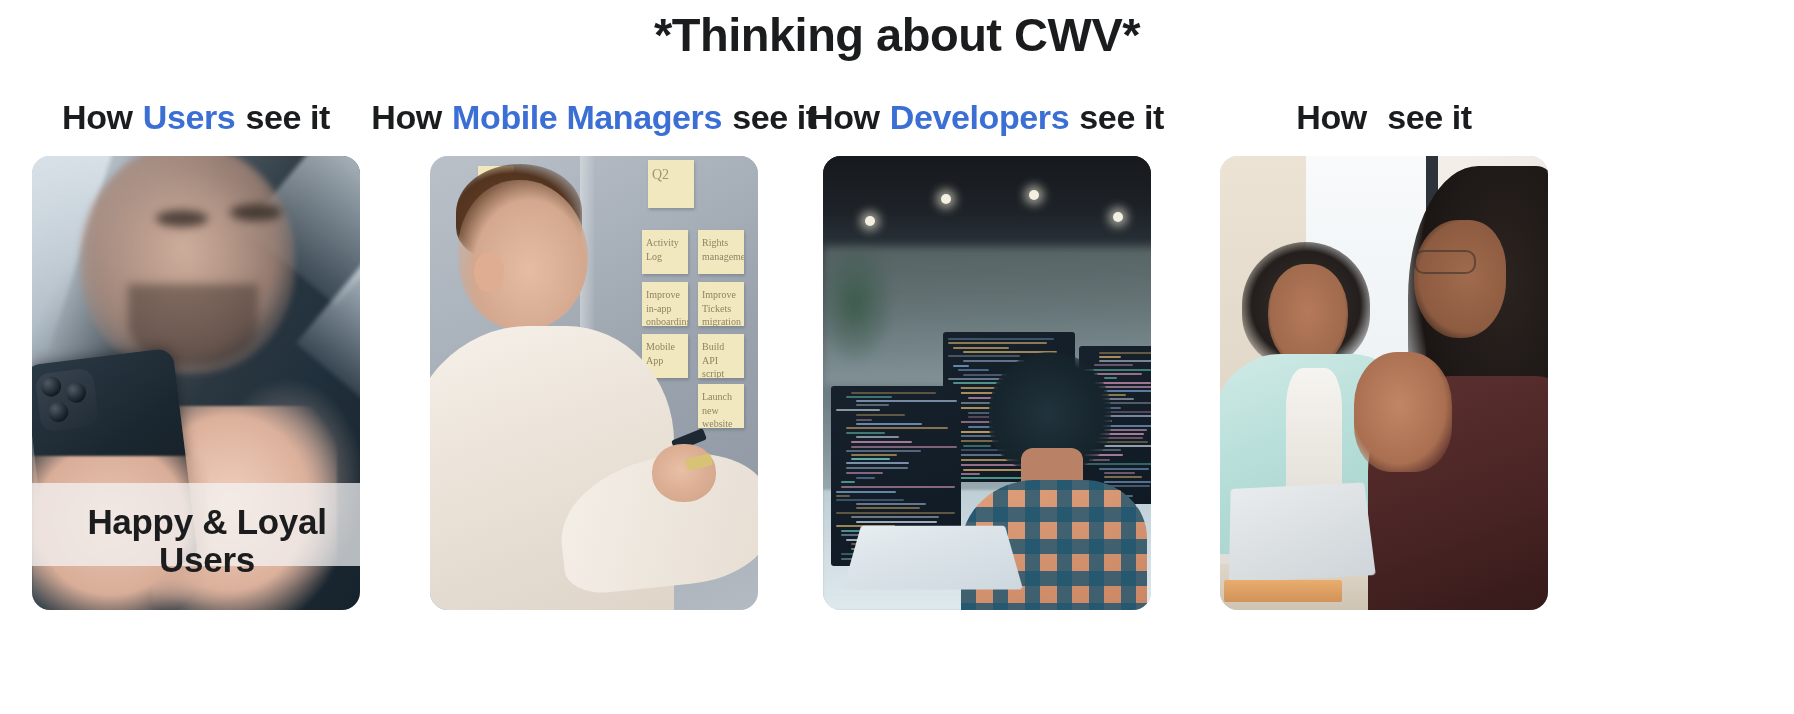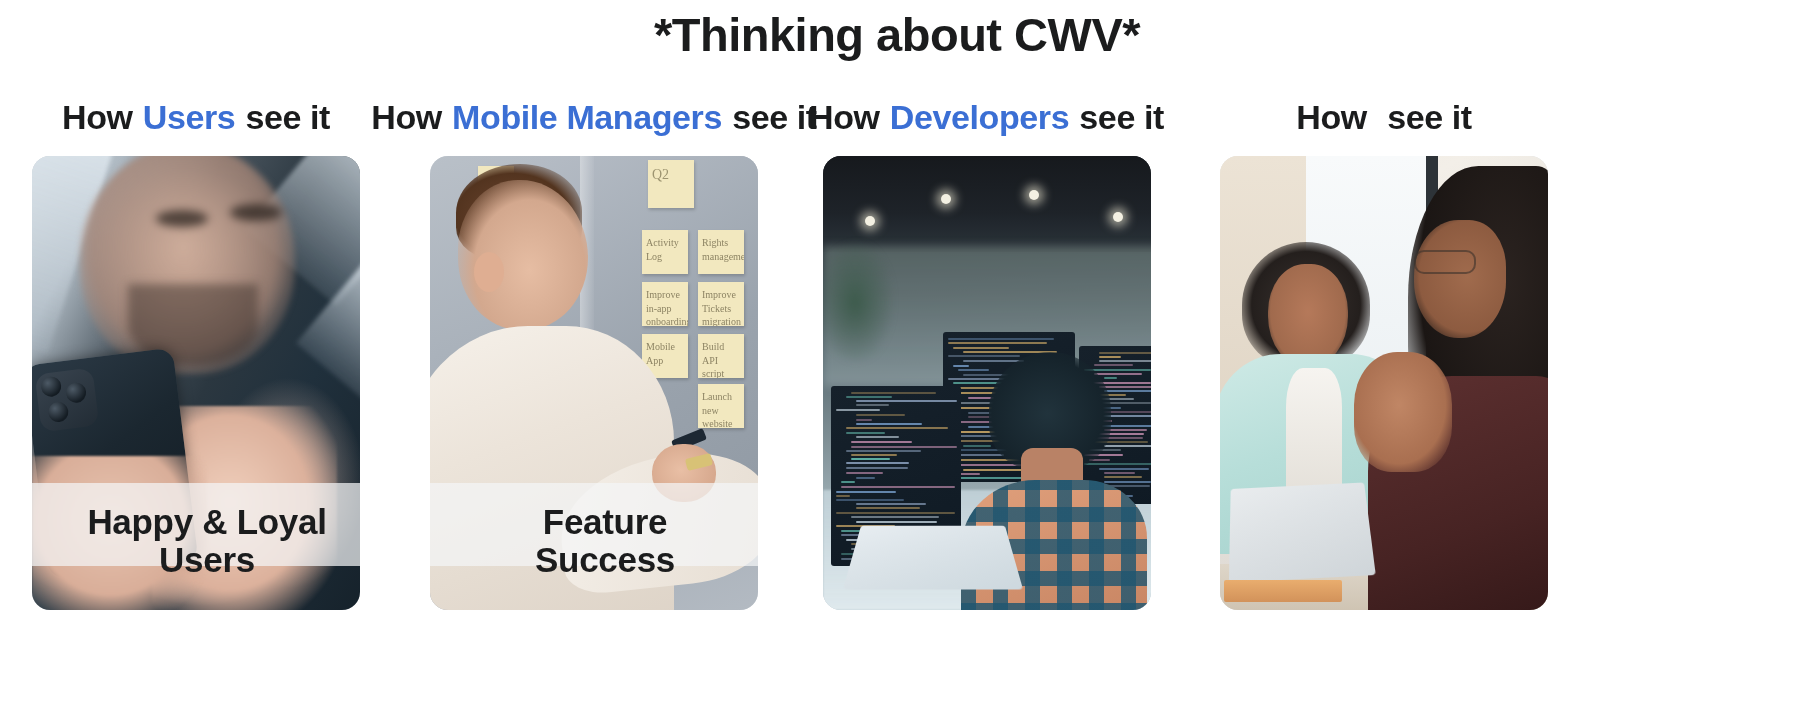--- a/index.html
+++ b/index.html
@@ -575,24 +575,20 @@
 website</div>
 
           <div class="p2-hair"></div>
           <div class="p2-head"></div>
           <div class="p2-ear"></div>
           <div class="p2-body"></div>
           <div class="p2-arm"></div>
           <div class="p2-marker"></div>
           <div class="p2-hand"></div>
           <div class="p2-marker-tip"></div>
-        </div>
-        <div class="caption-band">
-          <div class="caption-text">Feature
-Success</div>
         </div>
       </div>
     </div>
 
     <div class="column c2">
       <div class="column-heading">
         <span class="plain-word">How</span>
           <span class="sp"></span>
           <span class="role-word">Developers</span>
           <span class="sp"></span>

